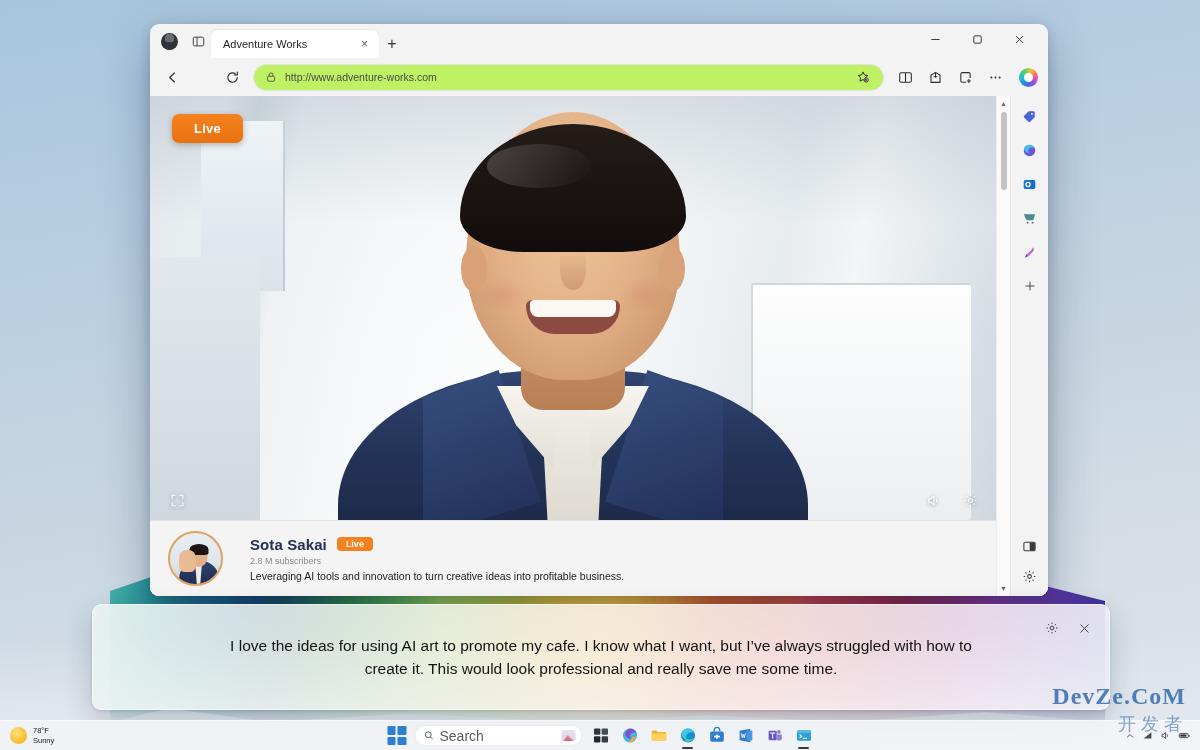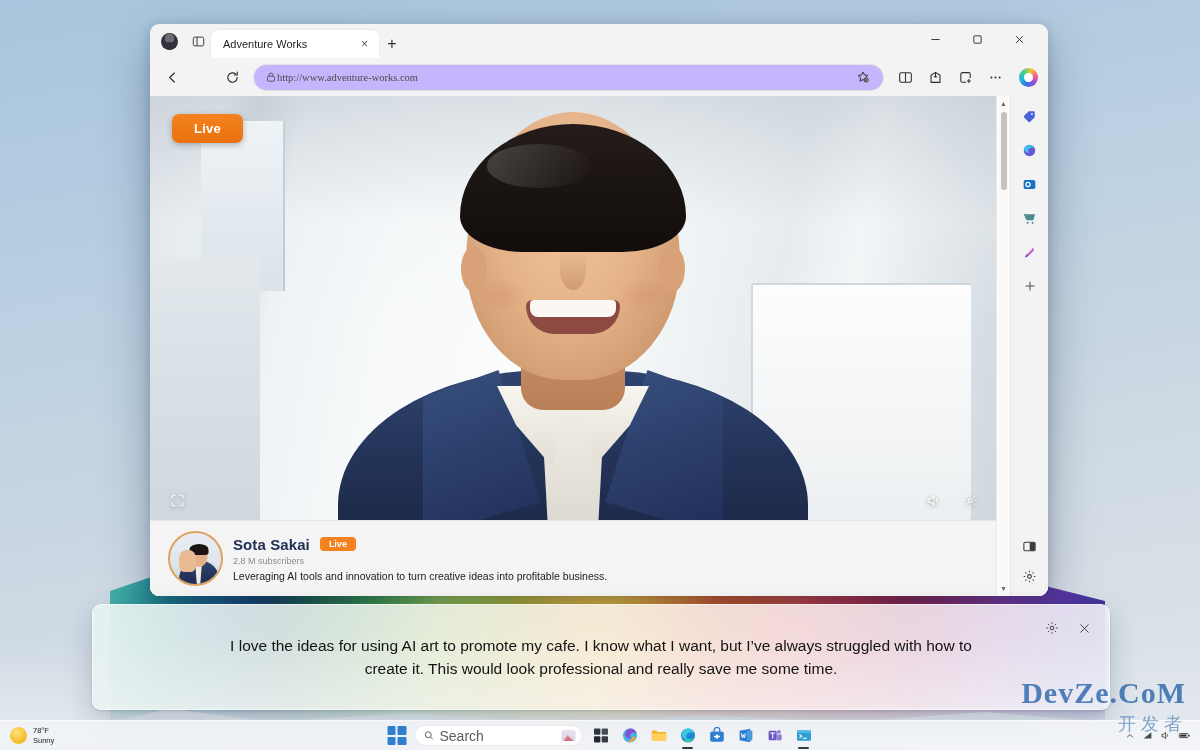--- a/index.html
+++ b/index.html
@@ -140,27 +140,27 @@
   }
   .nav-ic {
     width: 28px; height: 28px; border-radius: 5px;
     display: flex; align-items: center; justify-content: center;
     color: #2e2e2e;
   }
   .nav-ic.dim { color: #9a9a9a; }
   .omnibox {
     flex: 1;
     height: 27px;
-    background: #c4b5fd;
+    background: #bef264;
     border-radius: 14px;
     display: flex; align-items: center;
     padding: 0 6px 0 11px;
+    gap: 8px;
     margin: 0 5px;
     border: 1px solid #e2e2e2;
-    font-family: Liberation Serif, serif;
   }
   .url { flex: 1; font-size: 10.5px; color: #4b4b4b; white-space: nowrap; overflow: hidden; }
   .copilot-btn {
     width: 28px; height: 28px; border-radius: 50%;
     display:flex;align-items:center;justify-content:center;
     margin-left: 3px;
   }
   .copilot-orb {
     width: 19px; height: 19px; border-radius: 50%;
     background: conic-gradient(from 200deg, #2a7de1, #27b5d6, #3fd08a, #f2c42e, #f05b9a, #8a4fe0, #2a7de1);
@@ -318,21 +318,21 @@
   .vctl.left { left: 20px; }
   .vctl.right { right: 18px; display: flex; gap: 22px; }
   .vicon { filter: drop-shadow(0 1px 2px rgba(0,0,0,.45)); display: flex; }
 
   
   .chinfo {
     flex: 0 0 76px;
     background: #f4f4f4;
     display: flex; align-items: center;
     padding: 0 22px 0 18px;
-    gap: 10px;
+    gap: 27px;
     border-top: 1px solid #e5e5e5;
   }
   .ch-avatar {
     width: 55px; height: 55px; border-radius: 50%;
     border: 2px solid #e0a262;
     overflow: hidden; position: relative; flex: 0 0 auto;
     background: linear-gradient(180deg, #e8eef2 0%, #dfe6ec 55%, #cfd8de 100%);
   }
   .cav-head { position:absolute; left: 56%; top: 26%; width: 17px; height: 21px;
     background: #e3b189; border-radius: 50%; transform: translateX(-50%); }
@@ -486,21 +486,21 @@
   }
   .tray {
     margin-left: auto; display: flex; align-items: center; gap: 7px;
     padding-right: 9px; height: 100%;
   }
   .tray-ic { color: #2b2b2b; display: flex; }
 
   
   .wm {
     position: absolute; right: 14px; bottom: 40px;
-    font-size: 30px; font-weight: bold;
+    font-size: 24px; font-weight: bold;
     color: rgba(36,96,168,.78);
     letter-spacing: 1px;
     font-family: "Liberation Serif", serif;
     pointer-events: none;
     margin-left: 12px;
   }
   .wm2 {
     position: absolute; right: 18px; bottom: 14px;
     font-size: 18px; color: rgba(36,96,168,.55);
     pointer-events: none;

